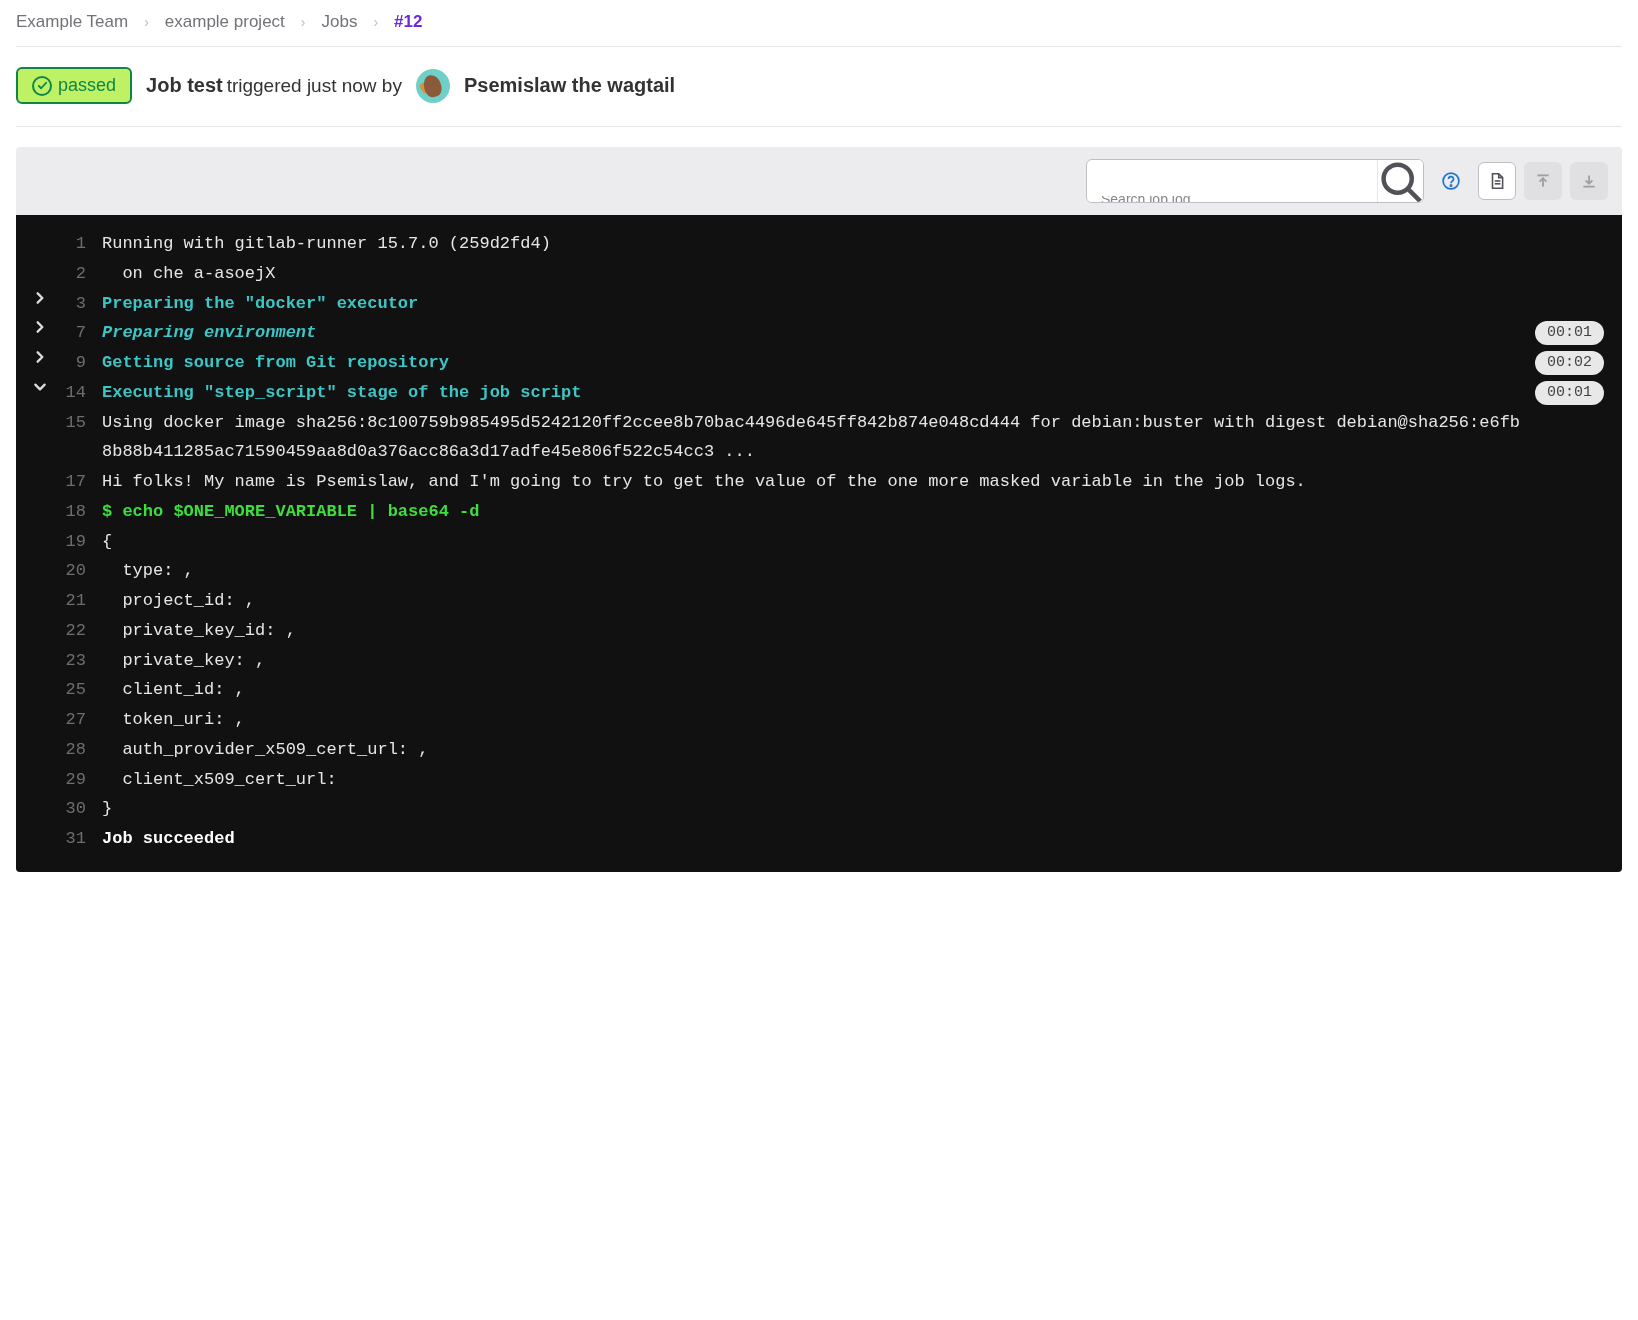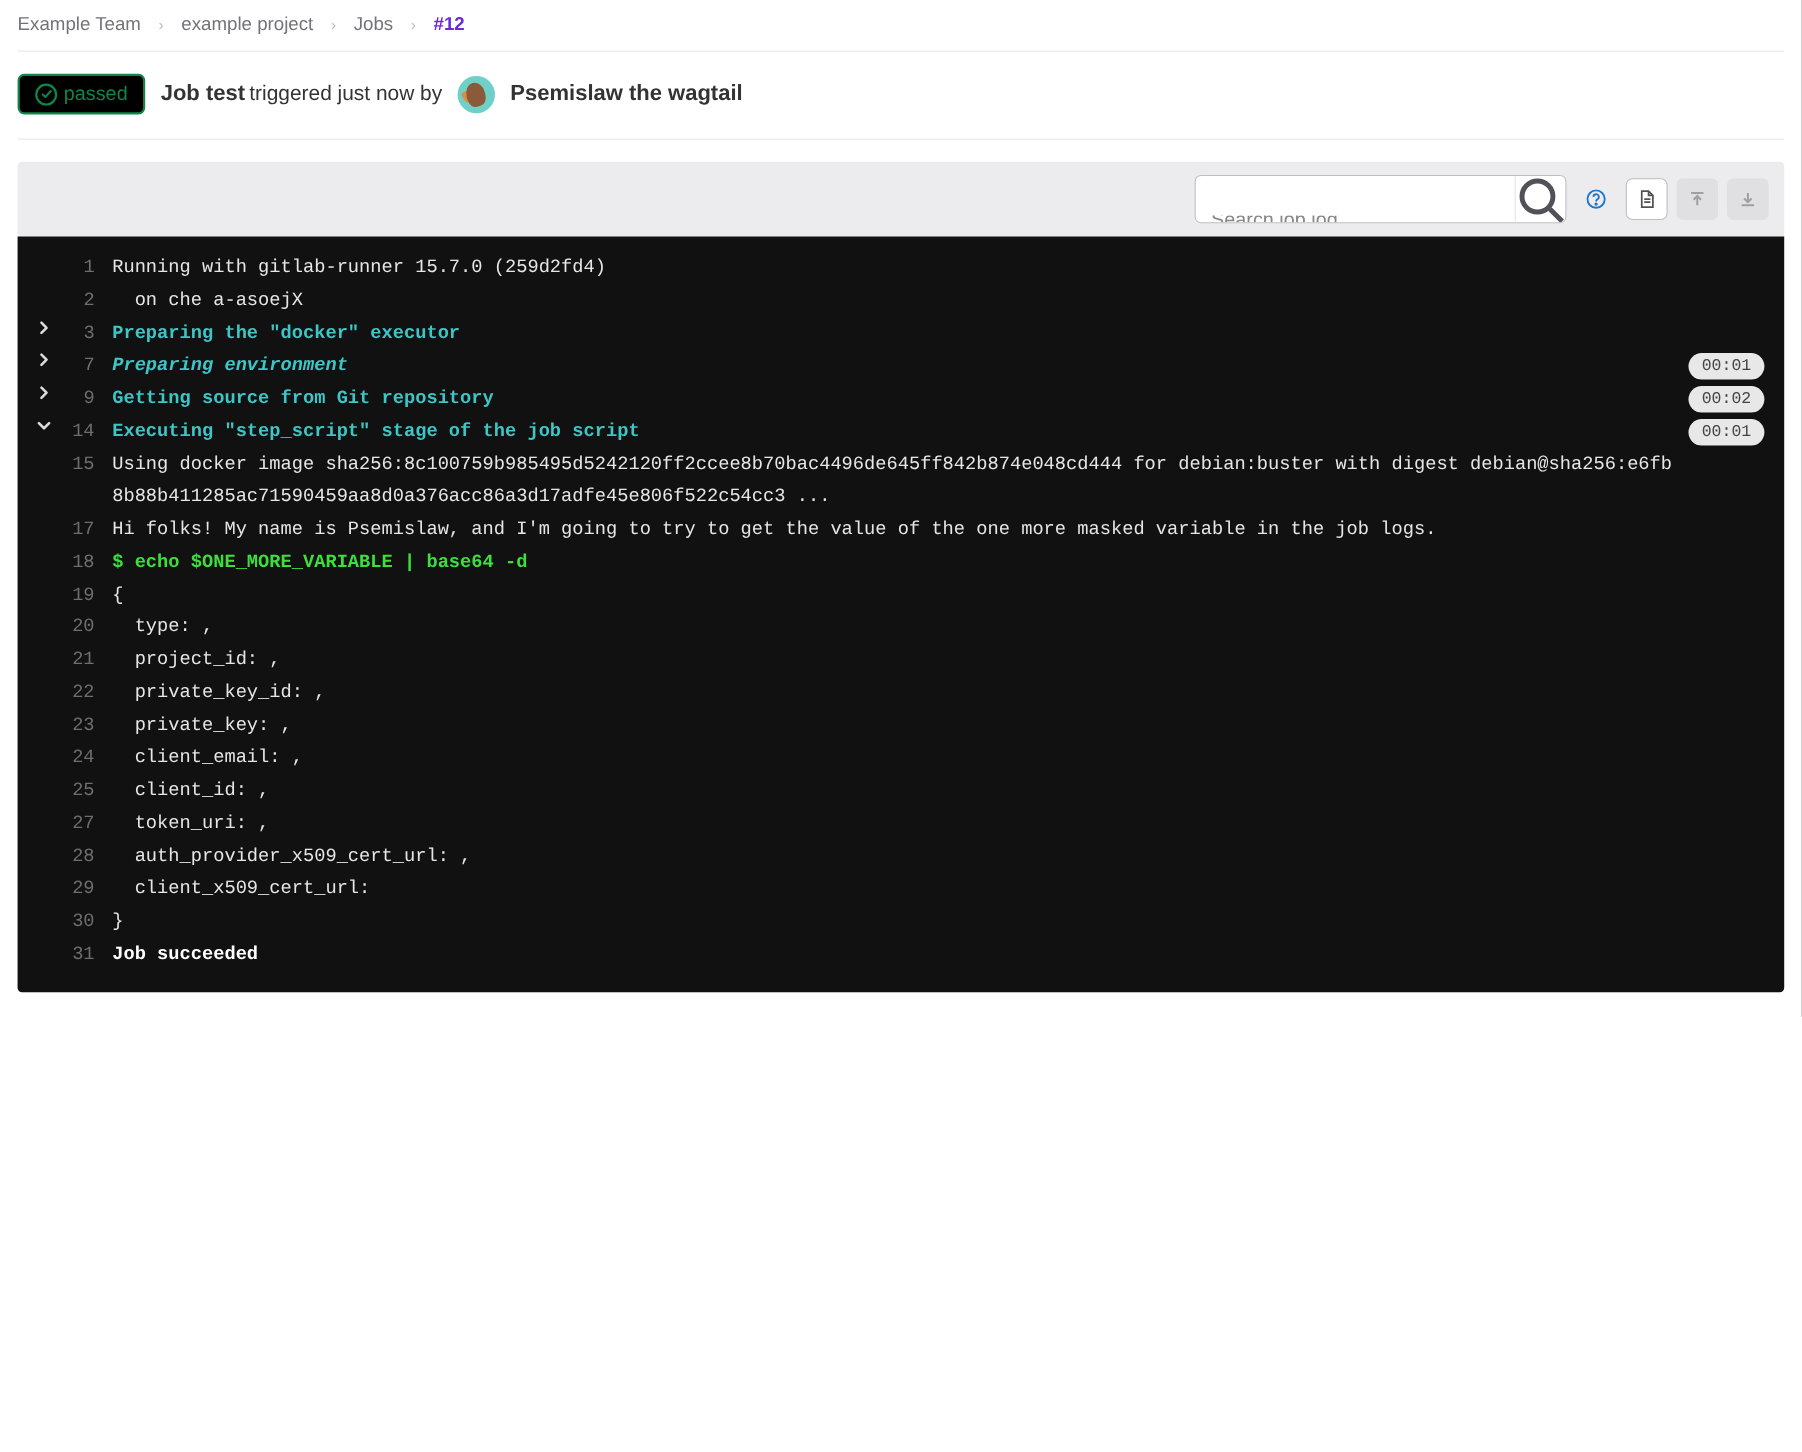--- a/index.html
+++ b/index.html
@@ -18,21 +18,21 @@
   .breadcrumb a { color: #737278; text-decoration: none; }
   .breadcrumb .sep { color: #bbb; font-size: 14px; }
   .breadcrumb .current { color: #6d28d9; font-weight: 700; }
 
   .job-header {
     display: flex; align-items: center; gap: 14px;
     padding: 20px 0 22px; border-bottom: 1px solid #e5e5e5;
   }
   .status-badge {
     display: inline-flex; align-items: center; gap: 6px;
-    border: 2px solid #108548; color: #108548; background: #000000;
+    border: 2px solid #108548; color: #108548; background: #bef264;
     border-radius: 6px; padding: 6px 14px; font-size: 18px; font-weight: 500;
   }
   .status-badge .check {
     width: 20px; height: 20px; border: 2px solid #108548; border-radius: 50%;
     display: inline-flex; align-items: center; justify-content: center;
   }
   .status-badge .check svg { width: 11px; height: 11px; }
   .job-title { font-size: 20px; font-weight: 700; color: #333; }
   .job-sub { font-size: 19px; color: #333; font-weight: 400; }
   .avatar {
@@ -55,21 +55,21 @@
   .log-wrapper { margin-top: 20px; background: #ececef; border-radius: 4px; }
   .log-toolbar {
     display: flex; align-items: center; justify-content: flex-end; gap: 8px;
     padding: 12px 14px;
   }
   .search-box {
     display: flex; align-items: stretch; border: 1px solid #bfbfc3;
     border-radius: 6px; background: #fff; overflow: hidden; height: 44px;
   }
   .search-box input {
-    border: none; outline: none; padding: 0 14px; font-size: 18px; width: 290px;
+    border: none; outline: none; padding: 0 14px; font-size: 14px; width: 290px;
     color: #333;
     margin-top: 36px;
   }
   .search-box input::placeholder { color: #868686; }
   .search-btn {
     border: none; border-left: 1px solid #e5e5e5; background: #fff; width: 46px;
     display: flex; align-items: center; justify-content: center; cursor: pointer;
   }
   .icon-btn {
     width: 38px; height: 38px; border: 1px solid transparent; background: transparent;
@@ -265,25 +265,20 @@
           <span class="log-num">22</span>
           <span class="log-text " style="white-space: pre;">  private_key_id: ,</span>
         </div>
         <div class="log-line">
           <span class="log-arrow"></span>
           <span class="log-num">23</span>
           <span class="log-text " style="white-space: pre;">  private_key: ,</span>
         </div>
         <div class="log-line">
           <span class="log-arrow"></span>
-          <span class="log-num">24</span>
-          <span class="log-text " style="white-space: pre;">  client_email: ,</span>
-        </div>
-        <div class="log-line">
-          <span class="log-arrow"></span>
           <span class="log-num">25</span>
           <span class="log-text " style="white-space: pre;">  client_id: ,</span>
         </div>
         <div class="log-line">
           <span class="log-arrow"></span>
           <span class="log-num">27</span>
           <span class="log-text " style="white-space: pre;">  token_uri: ,</span>
         </div>
         <div class="log-line">
           <span class="log-arrow"></span>

